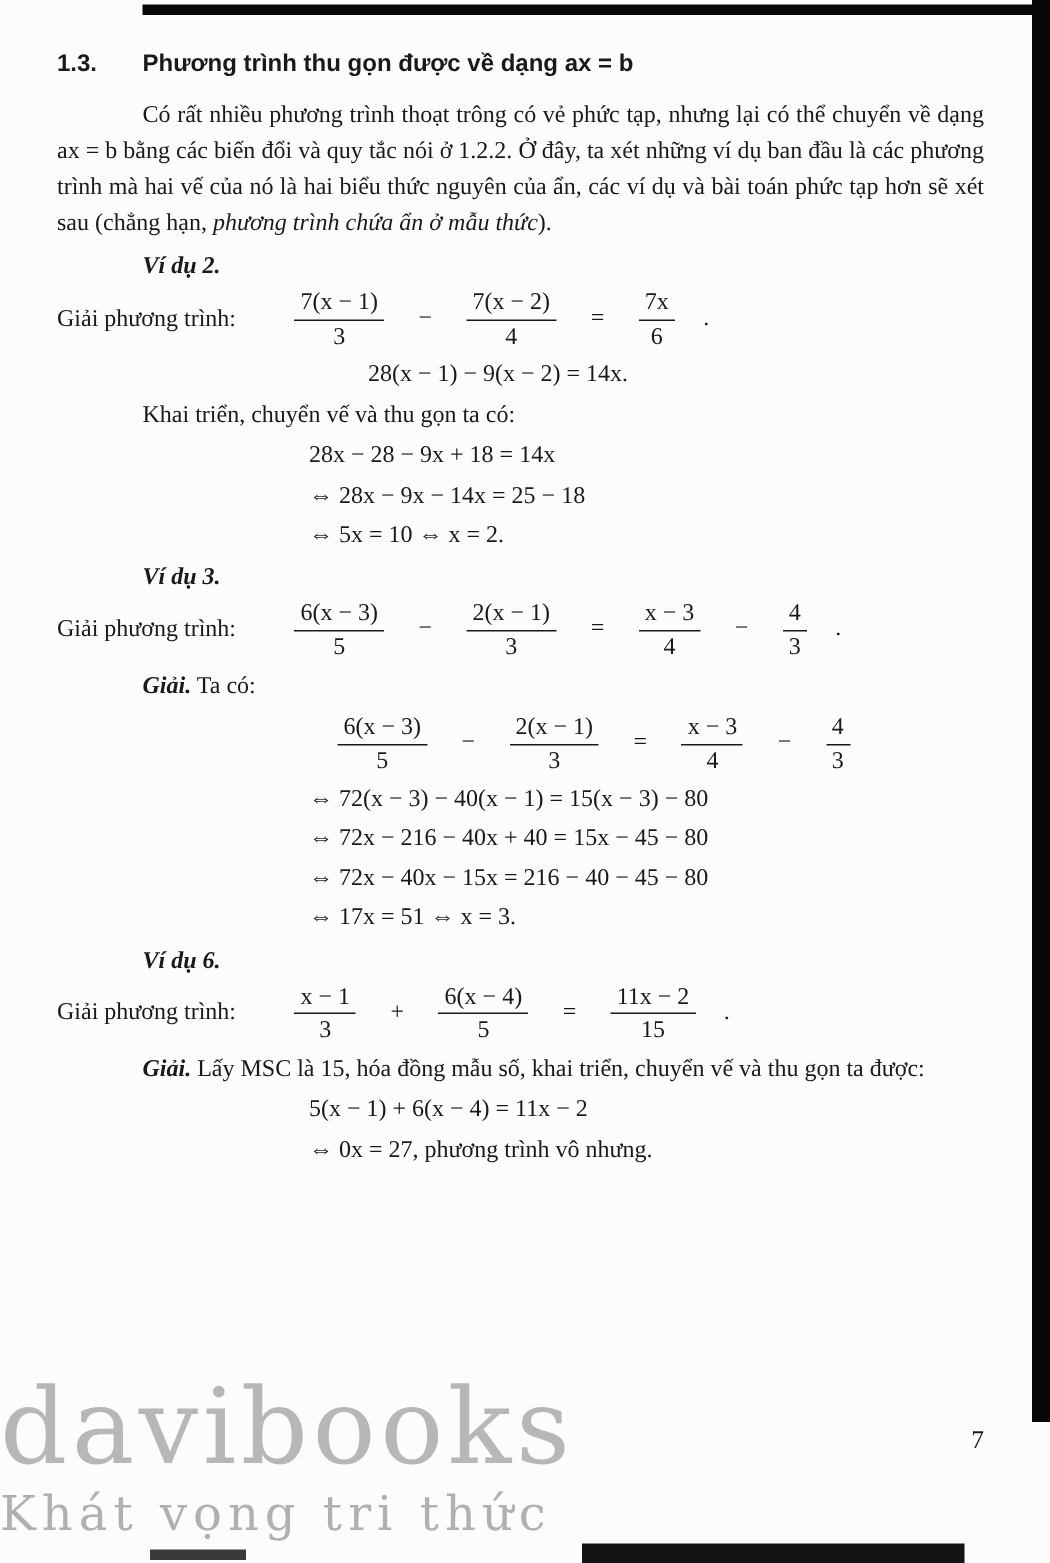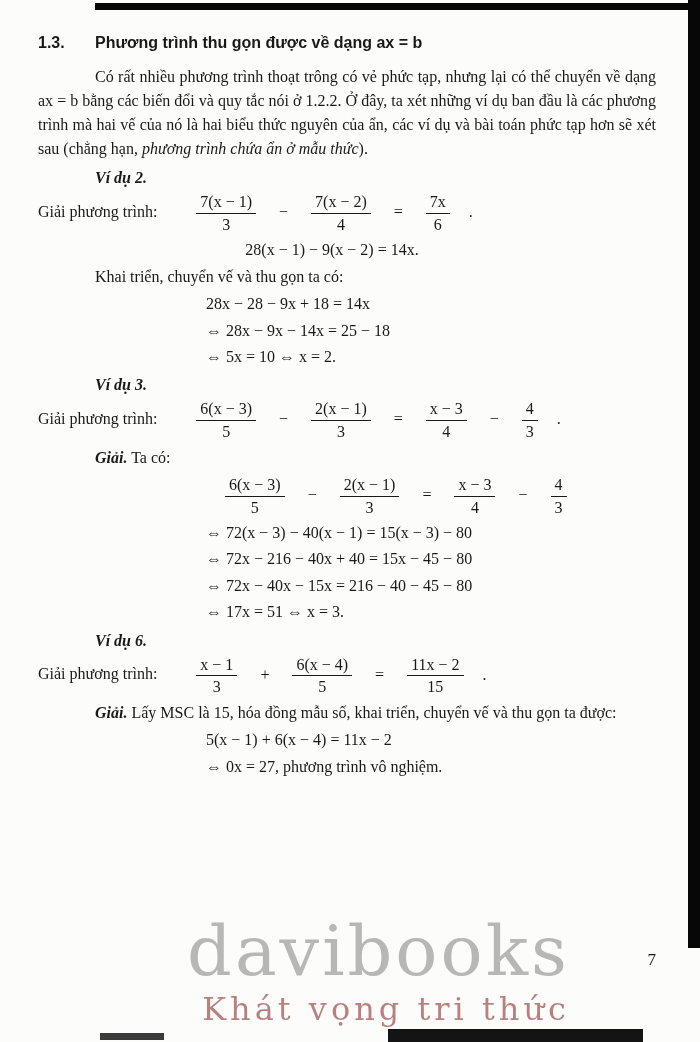--- a/index.html
+++ b/index.html
@@ -36,23 +36,23 @@
 
   .step-text { text-indent:57px; margin:4px 0; line-height:1.5; }
 
   .math-line { margin:4px 0 4px 168px; line-height:1.4; }
   .math-line.center { margin-left:0; margin-right:30px; text-align:center;font-family:Liberation Serif, serif; }
 
   .frac { display:inline-block; vertical-align:middle; text-align:center; margin:1px 19px; line-height:1.12; }
   .frac .num { display:block; padding:1px 4px 2px; border-bottom:1.2px solid #191919; }
   .frac .den { display:block; padding:2px 4px 0; }
 
-  .watermark { position:absolute; left:0; width:570px; top:916px; text-align:right; pointer-events:none; }
+  .watermark { position:absolute; left:0; width:570px; top:916px; text-align:left; pointer-events:none; }
   .wm1 { font-family:"DejaVu Serif", serif; font-size:70px; color:#8e8e8e; opacity:.62; letter-spacing:3px; line-height:1.0; }
-  .wm2 { font-family:"DejaVu Serif", serif; font-size:32px; color:#7f1d1d; opacity:.55; letter-spacing:4px; margin-top:4px; }
+  .wm2 { font-family:"DejaVu Serif", serif; font-size:32px; color:#737373; opacity:.55; letter-spacing:4px; margin-top:4px; }
 
   .page-number { position:absolute; right:44px; top:950px; font-size:17px; color:#191919; }
 </style>
 </head>
 <body>
 
 <div class="page">
 
   <div class="art top"></div>
   <div class="art right"></div>
@@ -86,21 +86,21 @@
           <div class="math-line"><span>⇔ 72(x − 3) − 40(x − 1) = 15(x − 3) − 80</span></div>
           <div class="math-line"><span>⇔ 72x − 216 − 40x + 40 = 15x − 45 − 80</span></div>
           <div class="math-line"><span>⇔ 72x − 40x − 15x = 216 − 40 − 45 − 80</span></div>
           <div class="math-line"><span>⇔ 17x = 51 ⇔ x = 3.</span></div>
         </section>
         <section class="example">
           <div class="ex-heading">Ví dụ 6.</div>
           <div class="problem"><span class="plabel">Giải phương trình: </span><span class="frac"><span class="num">x − 1</span><span class="den">3</span></span><span> + </span><span class="frac"><span class="num">6(x − 4)</span><span class="den">5</span></span><span> = </span><span class="frac"><span class="num">11x − 2</span><span class="den">15</span></span><span>.</span></div>
           <p class="solution"><span class="sol-label">Giải.</span><span> Lấy MSC là 15, hóa đồng mẫu số, khai triển, chuyển vế và thu gọn ta được:</span></p>
           <div class="math-line"><span>5(x − 1) + 6(x − 4) = 11x − 2</span></div>
-          <div class="math-line"><span>⇔ 0x = 27, phương trình vô nghiệm.</span></div>
+          <div class="math-line"><span>⇔ 0x = 27, phương trình vô nhưng.</span></div>
         </section>
       </div>
 
   </div>
 
   <div class="watermark">
     <div class="wm1">davibooks</div>
     <div class="wm2">Khát vọng tri thức</div>
   </div>
 

